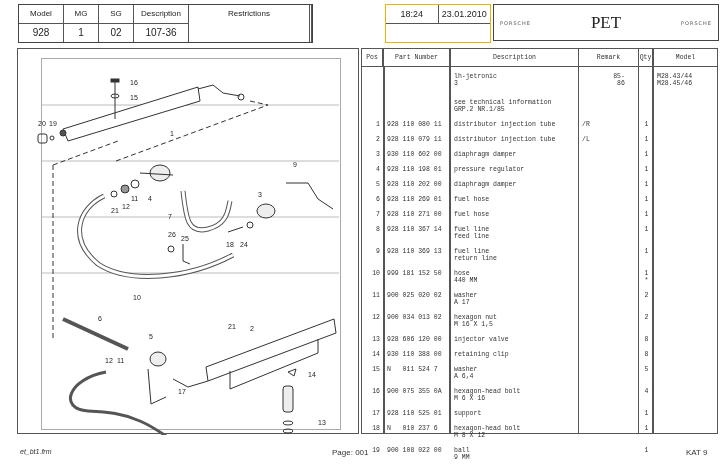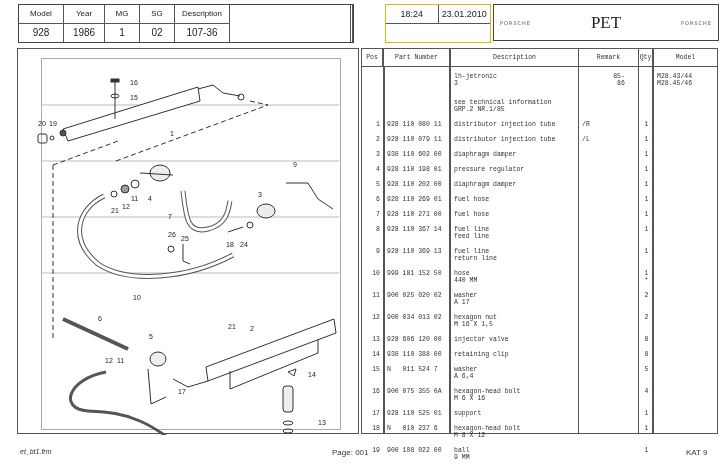--- a/index.html
+++ b/index.html
@@ -40,37 +40,34 @@
   .foot{position:absolute;top:448px;font-size:8px;color:#333;}
 </style>
 </head>
 <body>
 
 <div class="hdr">
   <div class="hcell" style="width:44px">
     <div class="lab">Model</div>
     <div class="val">928</div>
   </div>
-  <div class="hcell" style="width:40px">
-    <div class="lab">Year</div>
-    <div class="val">1986</div>
-  </div>
   <div class="hcell" style="width:34px">
     <div class="lab">MG</div>
     <div class="val">1</div>
   </div>
   <div class="hcell" style="width:34px">
     <div class="lab">SG</div>
     <div class="val">02</div>
   </div>
   <div class="hcell" style="width:54px">
     <div class="lab">Description</div>
     <div class="val">107-36</div>
   </div>
   <div class="hcell dbl" style="width:120px">
+    <div class="lab" style="border-bottom:none">Restrictions</div>
     <div class="val"></div>
   </div>
 </div>
 
 <div class="timebox">
   <div class="top">
     <span>18:24</span>
     <span>23.01.2010</span>
   </div>
   <div></div>

